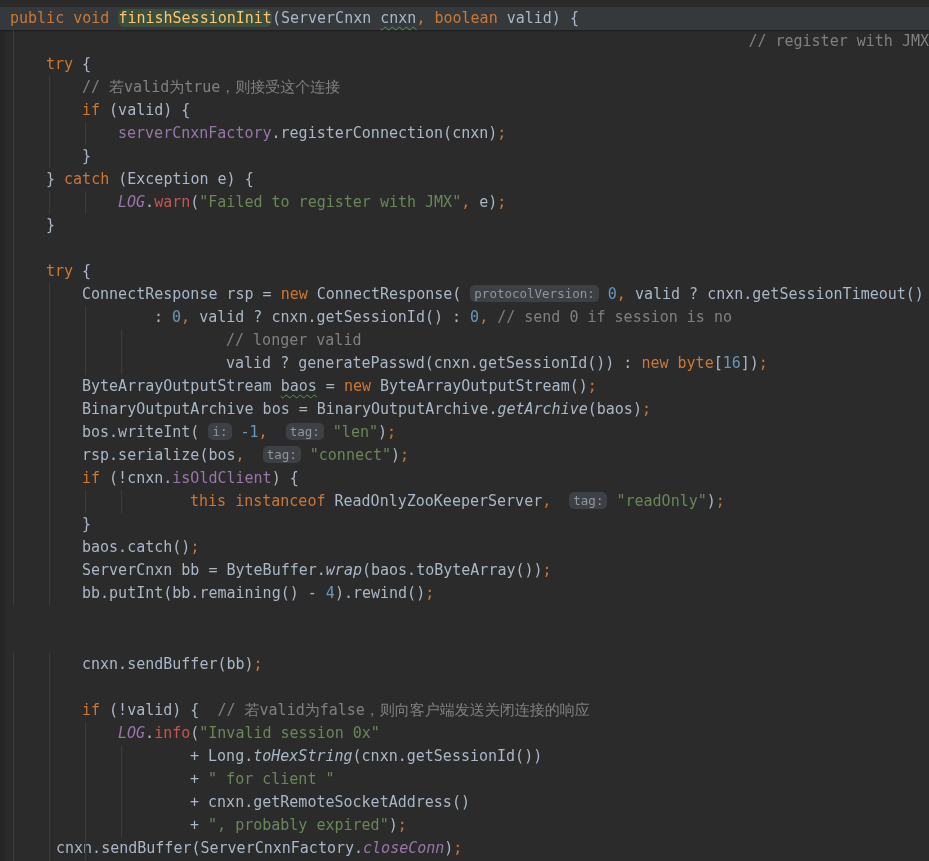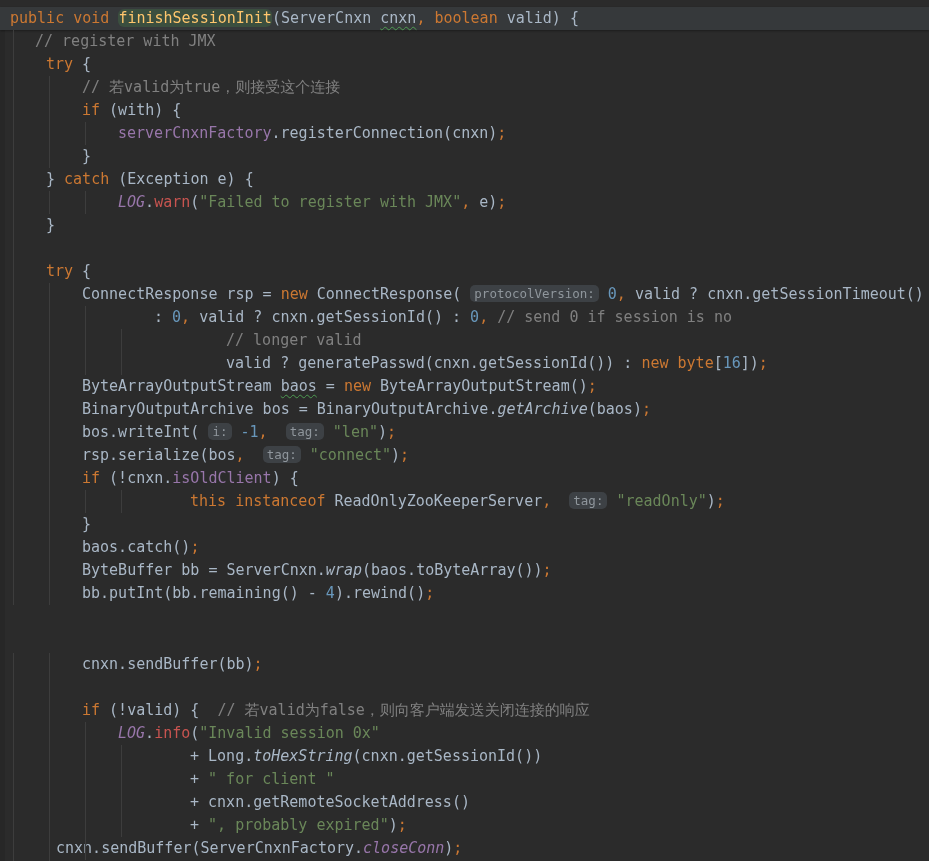--- a/index.html
+++ b/index.html
@@ -58,44 +58,44 @@
     line-height:17px;
     vertical-align:1px;
   }
 </style>
 </head>
 <body>
 
 <div id="editor">
   <div id="left-strip"></div>
 <div class="line sticky" style="padding-left: 10px;"><span class="tk-k">public</span><span class="tk-d"> </span><span class="tk-k">void</span><span class="tk-d"> </span><span class="tk-mh">finishSessionInit</span><span class="tk-d">(ServerCnxn </span><span class="tk-u">cnxn</span><span class="tk-p">,</span><span class="tk-d"> </span><span class="tk-k">boolean</span><span class="tk-d"> valid) {</span></div>
-    <div class="line" style="padding-left: 35px;"><i class="guide" style="left: 13px;"></i><span class="tk-c">// register with JMX</span></div>
+    <div class="line" style="padding-left: 46px; text-align: right;"><i class="guide" style="left: 13px;"></i><span class="tk-c">// register with JMX</span></div>
     <div class="line" style="padding-left: 46px;"><i class="guide" style="left: 13px;"></i><span class="tk-k">try</span><span class="tk-d"> {</span></div>
     <div class="line" style="padding-left: 82px;"><i class="guide" style="left: 13px;"></i><i class="guide" style="left: 49px;"></i><span class="tk-c">// 若valid为true，则接受这个连接</span></div>
-    <div class="line" style="padding-left: 82px;"><i class="guide" style="left: 13px;"></i><i class="guide" style="left: 49px;"></i><span class="tk-k">if</span><span class="tk-d"> (with) {</span></div>
+    <div class="line" style="padding-left: 82px;"><i class="guide" style="left: 13px;"></i><i class="guide" style="left: 49px;"></i><span class="tk-k">if</span><span class="tk-d"> (valid) {</span></div>
     <div class="line" style="padding-left: 118px;"><i class="guide" style="left: 13px;"></i><i class="guide" style="left: 49px;"></i><i class="guide" style="left: 85px;"></i><span class="tk-f">serverCnxnFactory</span><span class="tk-d">.registerConnection(cnxn)</span><span class="tk-p">;</span></div>
     <div class="line" style="padding-left: 82px;"><i class="guide" style="left: 13px;"></i><i class="guide" style="left: 49px;"></i><span class="tk-d">}</span></div>
     <div class="line" style="padding-left: 46px;"><i class="guide" style="left: 13px;"></i><span class="tk-d">} </span><span class="tk-k">catch</span><span class="tk-d"> (Exception e) {</span></div>
     <div class="line" style="padding-left: 118px;"><i class="guide" style="left: 13px;"></i><i class="guide" style="left: 49px;"></i><i class="guide" style="left: 85px;"></i><span class="tk-fi">LOG</span><span class="tk-d">.</span><span class="tk-r">warn</span><span class="tk-d">(</span><span class="tk-s2">"Failed to register with JMX"</span><span class="tk-p">,</span><span class="tk-d"> e)</span><span class="tk-p">;</span></div>
     <div class="line" style="padding-left: 46px;"><i class="guide" style="left: 13px;"></i><span class="tk-d">}</span></div>
     <div class="line" style="padding-left: 10px;"><i class="guide" style="left: 13px;"></i></div>
     <div class="line" style="padding-left: 46px;"><i class="guide" style="left: 13px;"></i><span class="tk-k">try</span><span class="tk-d"> {</span></div>
     <div class="line" style="padding-left: 82px;"><i class="guide" style="left: 13px;"></i><i class="guide" style="left: 49px;"></i><span class="tk-d">ConnectResponse rsp = </span><span class="tk-k">new</span><span class="tk-d"> ConnectResponse( </span><span class="tk-h">protocolVersion:</span><span class="tk-d"> </span><span class="tk-n">0</span><span class="tk-p">,</span><span class="tk-d"> valid ? cnxn.getSessionTimeout()</span></div>
     <div class="line" style="padding-left: 154px;"><i class="guide" style="left: 13px;"></i><i class="guide" style="left: 49px;"></i><i class="guide" style="left: 85px;"></i><span class="tk-d">: </span><span class="tk-n">0</span><span class="tk-p">,</span><span class="tk-d"> valid ? cnxn.getSessionId() : </span><span class="tk-n">0</span><span class="tk-p">,</span><span class="tk-d"> </span><span class="tk-c">// send 0 if session is no</span></div>
     <div class="line" style="padding-left: 226px;"><i class="guide" style="left: 13px;"></i><i class="guide" style="left: 49px;"></i><i class="guide" style="left: 85px;"></i><i class="guide" style="left: 121px;"></i><span class="tk-c">// longer valid</span></div>
     <div class="line" style="padding-left: 226px;"><i class="guide" style="left: 13px;"></i><i class="guide" style="left: 49px;"></i><i class="guide" style="left: 85px;"></i><i class="guide" style="left: 121px;"></i><span class="tk-d">valid ? generatePasswd(cnxn.getSessionId()) : </span><span class="tk-k">new</span><span class="tk-d"> </span><span class="tk-k">byte</span><span class="tk-d">[</span><span class="tk-n">16</span><span class="tk-d">])</span><span class="tk-p">;</span></div>
     <div class="line" style="padding-left: 82px;"><i class="guide" style="left: 13px;"></i><i class="guide" style="left: 49px;"></i><span class="tk-d">ByteArrayOutputStream </span><span class="tk-u">baos</span><span class="tk-d"> = </span><span class="tk-k">new</span><span class="tk-d"> ByteArrayOutputStream()</span><span class="tk-p">;</span></div>
     <div class="line" style="padding-left: 82px;"><i class="guide" style="left: 13px;"></i><i class="guide" style="left: 49px;"></i><span class="tk-d">BinaryOutputArchive bos = BinaryOutputArchive.</span><span class="tk-i">getArchive</span><span class="tk-d">(baos)</span><span class="tk-p">;</span></div>
     <div class="line" style="padding-left: 82px;"><i class="guide" style="left: 13px;"></i><i class="guide" style="left: 49px;"></i><span class="tk-d">bos.writeInt( </span><span class="tk-h">i:</span><span class="tk-d"> </span><span class="tk-n">-1</span><span class="tk-p">,</span><span class="tk-d">  </span><span class="tk-h">tag:</span><span class="tk-d"> </span><span class="tk-s2">"len"</span><span class="tk-d">)</span><span class="tk-p">;</span></div>
     <div class="line" style="padding-left: 82px;"><i class="guide" style="left: 13px;"></i><i class="guide" style="left: 49px;"></i><span class="tk-d">rsp.serialize(bos</span><span class="tk-p">,</span><span class="tk-d">  </span><span class="tk-h">tag:</span><span class="tk-d"> </span><span class="tk-s2">"connect"</span><span class="tk-d">)</span><span class="tk-p">;</span></div>
     <div class="line" style="padding-left: 82px;"><i class="guide" style="left: 13px;"></i><i class="guide" style="left: 49px;"></i><span class="tk-k">if</span><span class="tk-d"> (!cnxn.</span><span class="tk-f">isOldClient</span><span class="tk-d">) {</span></div>
     <div class="line" style="padding-left: 190px;"><i class="guide" style="left: 13px;"></i><i class="guide" style="left: 49px;"></i><i class="guide" style="left: 85px;"></i><i class="guide" style="left: 121px;"></i><span class="tk-k">this</span><span class="tk-d"> </span><span class="tk-k">instanceof</span><span class="tk-d"> ReadOnlyZooKeeperServer</span><span class="tk-p">,</span><span class="tk-d">  </span><span class="tk-h">tag:</span><span class="tk-d"> </span><span class="tk-s2">"readOnly"</span><span class="tk-d">)</span><span class="tk-p">;</span></div>
     <div class="line" style="padding-left: 82px;"><i class="guide" style="left: 13px;"></i><i class="guide" style="left: 49px;"></i><span class="tk-d">}</span></div>
     <div class="line" style="padding-left: 82px;"><i class="guide" style="left: 13px;"></i><i class="guide" style="left: 49px;"></i><span class="tk-d">baos.catch()</span><span class="tk-p">;</span></div>
-    <div class="line" style="padding-left: 82px;"><i class="guide" style="left: 13px;"></i><i class="guide" style="left: 49px;"></i><span class="tk-d">ByteBuffer bb = ServerCnxn.</span><span class="tk-i">wrap</span><span class="tk-d">(baos.toByteArray())</span><span class="tk-p">;</span></div>
+    <div class="line" style="padding-left: 82px;"><i class="guide" style="left: 13px;"></i><i class="guide" style="left: 49px;"></i><span class="tk-d">ServerCnxn bb = ByteBuffer.</span><span class="tk-i">wrap</span><span class="tk-d">(baos.toByteArray())</span><span class="tk-p">;</span></div>
     <div class="line" style="padding-left: 82px;"><i class="guide" style="left: 13px;"></i><i class="guide" style="left: 49px;"></i><span class="tk-d">bb.putInt(bb.remaining() - </span><span class="tk-n">4</span><span class="tk-d">).rewind()</span><span class="tk-p">;</span></div>
     <div class="line" style="padding-left: 82px; margin-top: 48px;"><i class="guide" style="left: 13px;"></i><i class="guide" style="left: 49px;"></i><span class="tk-d">cnxn.sendBuffer(bb)</span><span class="tk-p">;</span></div>
     <div class="line" style="padding-left: 10px;"><i class="guide" style="left: 13px;"></i><i class="guide" style="left: 49px;"></i></div>
     <div class="line" style="padding-left: 82px;"><i class="guide" style="left: 13px;"></i><i class="guide" style="left: 49px;"></i><span class="tk-k">if</span><span class="tk-d"> (!valid) {  </span><span class="tk-c">// 若valid为false，则向客户端发送关闭连接的响应</span></div>
     <div class="line" style="padding-left: 118px;"><i class="guide" style="left: 13px;"></i><i class="guide" style="left: 49px;"></i><i class="guide" style="left: 85px;"></i><span class="tk-fi">LOG</span><span class="tk-d">.</span><span class="tk-r">info</span><span class="tk-d">(</span><span class="tk-s2">"Invalid session 0x"</span></div>
     <div class="line" style="padding-left: 190px;"><i class="guide" style="left: 13px;"></i><i class="guide" style="left: 49px;"></i><i class="guide" style="left: 85px;"></i><i class="guide" style="left: 121px;"></i><span class="tk-d">+ Long.</span><span class="tk-i">toHexString</span><span class="tk-d">(cnxn.getSessionId())</span></div>
     <div class="line" style="padding-left: 190px;"><i class="guide" style="left: 13px;"></i><i class="guide" style="left: 49px;"></i><i class="guide" style="left: 85px;"></i><i class="guide" style="left: 121px;"></i><span class="tk-d">+ </span><span class="tk-s2">" for client "</span></div>
     <div class="line" style="padding-left: 190px;"><i class="guide" style="left: 13px;"></i><i class="guide" style="left: 49px;"></i><i class="guide" style="left: 85px;"></i><i class="guide" style="left: 121px;"></i><span class="tk-d">+ cnxn.getRemoteSocketAddress()</span></div>
     <div class="line" style="padding-left: 190px;"><i class="guide" style="left: 13px;"></i><i class="guide" style="left: 49px;"></i><i class="guide" style="left: 85px;"></i><i class="guide" style="left: 121px;"></i><span class="tk-d">+ </span><span class="tk-s2">", probably expired"</span><span class="tk-d">)</span><span class="tk-p">;</span></div>
     <div class="line" style="padding-left: 56px;"><i class="guide" style="left: 13px;"></i><i class="guide" style="left: 49px;"></i><i class="guide" style="left: 85px;"></i><span class="tk-d">cnxn.sendBuffer(ServerCnxnFactory.</span><span class="tk-fi">closeConn</span><span class="tk-d">)</span><span class="tk-p">;</span></div>

